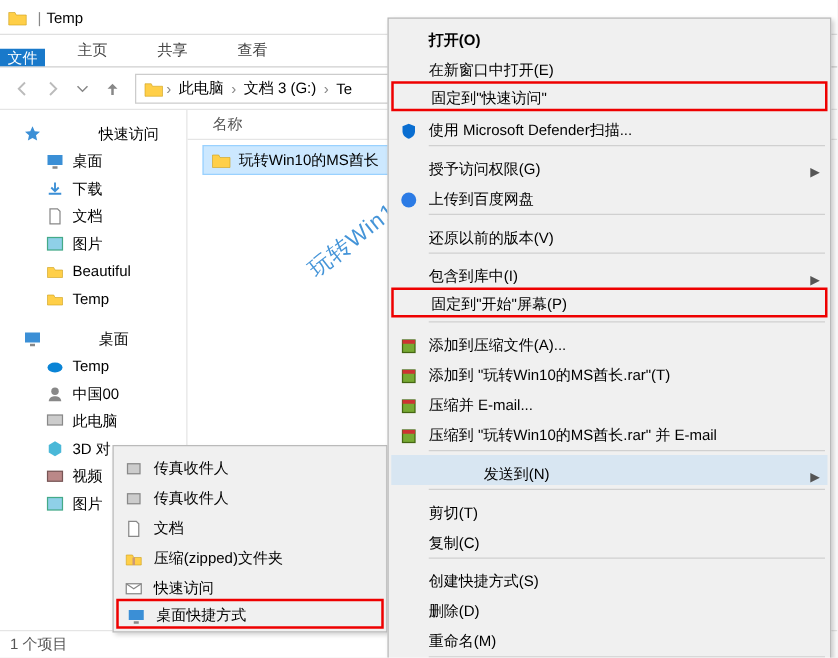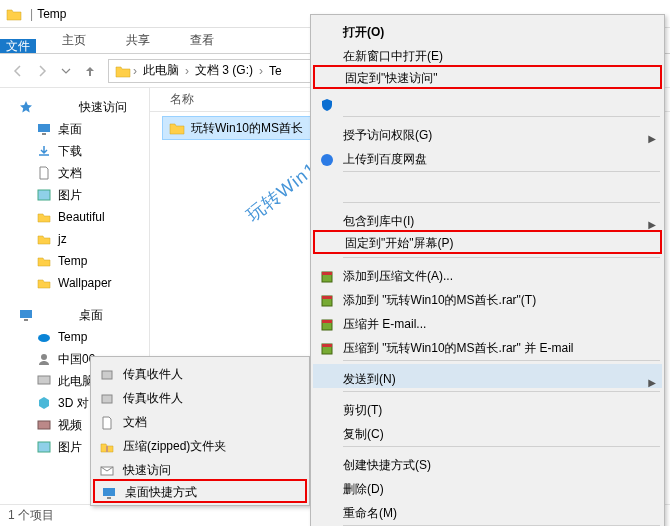--- a/index.html
+++ b/index.html
@@ -146,37 +146,21 @@
           </svg>
         </span>
         <span>Beautiful</span>
       </div>
     <div class="tree-item indent">
         <span class="icn">
           <svg width="14" height="14">
             <path class="folder-icon" d="M1 4h5l1 2h6v6H1z"></path>
           </svg>
         </span>
-        <span>jz</span>
-      </div>
-    <div class="tree-item indent">
-        <span class="icn">
-          <svg width="14" height="14">
-            <path class="folder-icon" d="M1 4h5l1 2h6v6H1z"></path>
-          </svg>
-        </span>
         <span>Temp</span>
-      </div>
-    <div class="tree-item indent">
-        <span class="icn">
-          <svg width="14" height="14">
-            <path class="folder-icon" d="M1 4h5l1 2h6v6H1z"></path>
-          </svg>
-        </span>
-        <span>Wallpaper</span>
       </div>
     <div style="height:10px"></div>
     <div class="tree-item hdr">
       <span class="icn">
           <svg width="14" height="14">
             <rect x="1" y="2" width="12" height="8" fill="#3b8fd6"></rect>
             <rect x="5" y="11" width="4" height="2" fill="#888"></rect>
           </svg>
         </span>
       <span>桌面</span>
@@ -317,38 +301,40 @@
   <div class="menu-item redbox">
       <span class="micn"></span>
       <span>固定到"快速访问"</span>
     </div>
   <div class="menu-item">
       <span class="micn">
         <svg width="14" height="14">
           <path d="M7 1l5 2v4c0 3-2 5-5 6-3-1-5-3-5-6V3z" fill="#0a6ed1"></path>
         </svg>
       </span>
+      <span>使用 Microsoft Defender扫描...</span>
     </div>
   <div class="menu-sep"></div>
   <div class="menu-item">
       <span class="micn"></span>
       <span>授予访问权限(G)</span>
       <span class="arrow">▶</span>
     </div>
   <div class="menu-item">
       <span class="micn">
         <svg width="14" height="14">
           <circle cx="7" cy="7" r="6" fill="#2c7be5"></circle>
         </svg>
       </span>
       <span>上传到百度网盘</span>
     </div>
   <div class="menu-sep"></div>
   <div class="menu-item">
       <span class="micn"></span>
+      <span>还原以前的版本(V)</span>
     </div>
   <div class="menu-sep"></div>
   <div class="menu-item">
       <span class="micn"></span>
       <span>包含到库中(I)</span>
       <span class="arrow">▶</span>
     </div>
   <div class="menu-item redbox">
       <span class="micn"></span>
       <span>固定到"开始"屏幕(P)</span>
@@ -384,21 +370,21 @@
   <div class="menu-item">
       <span class="micn">
         <svg width="14" height="14">
           <rect x="2" y="2" width="10" height="10" fill="#7a3" stroke="#461"></rect>
           <rect x="2" y="2" width="10" height="3" fill="#c33"></rect>
         </svg>
       </span>
       <span>压缩到 "玩转Win10的MS酋长.rar" 并 E-mail</span>
     </div>
   <div class="menu-sep"></div>
-  <div class="menu-item" style="background:#d8e6f2;">
+  <div class="menu-item" style="background:#d8e6f2;gap:44px;">
       <span class="micn"></span>
       <span>发送到(N)</span>
       <span class="arrow">▶</span>
     </div>
   <div class="menu-sep"></div>
   <div class="menu-item">
       <span class="micn"></span>
       <span>剪切(T)</span>
     </div>
   <div class="menu-item">

